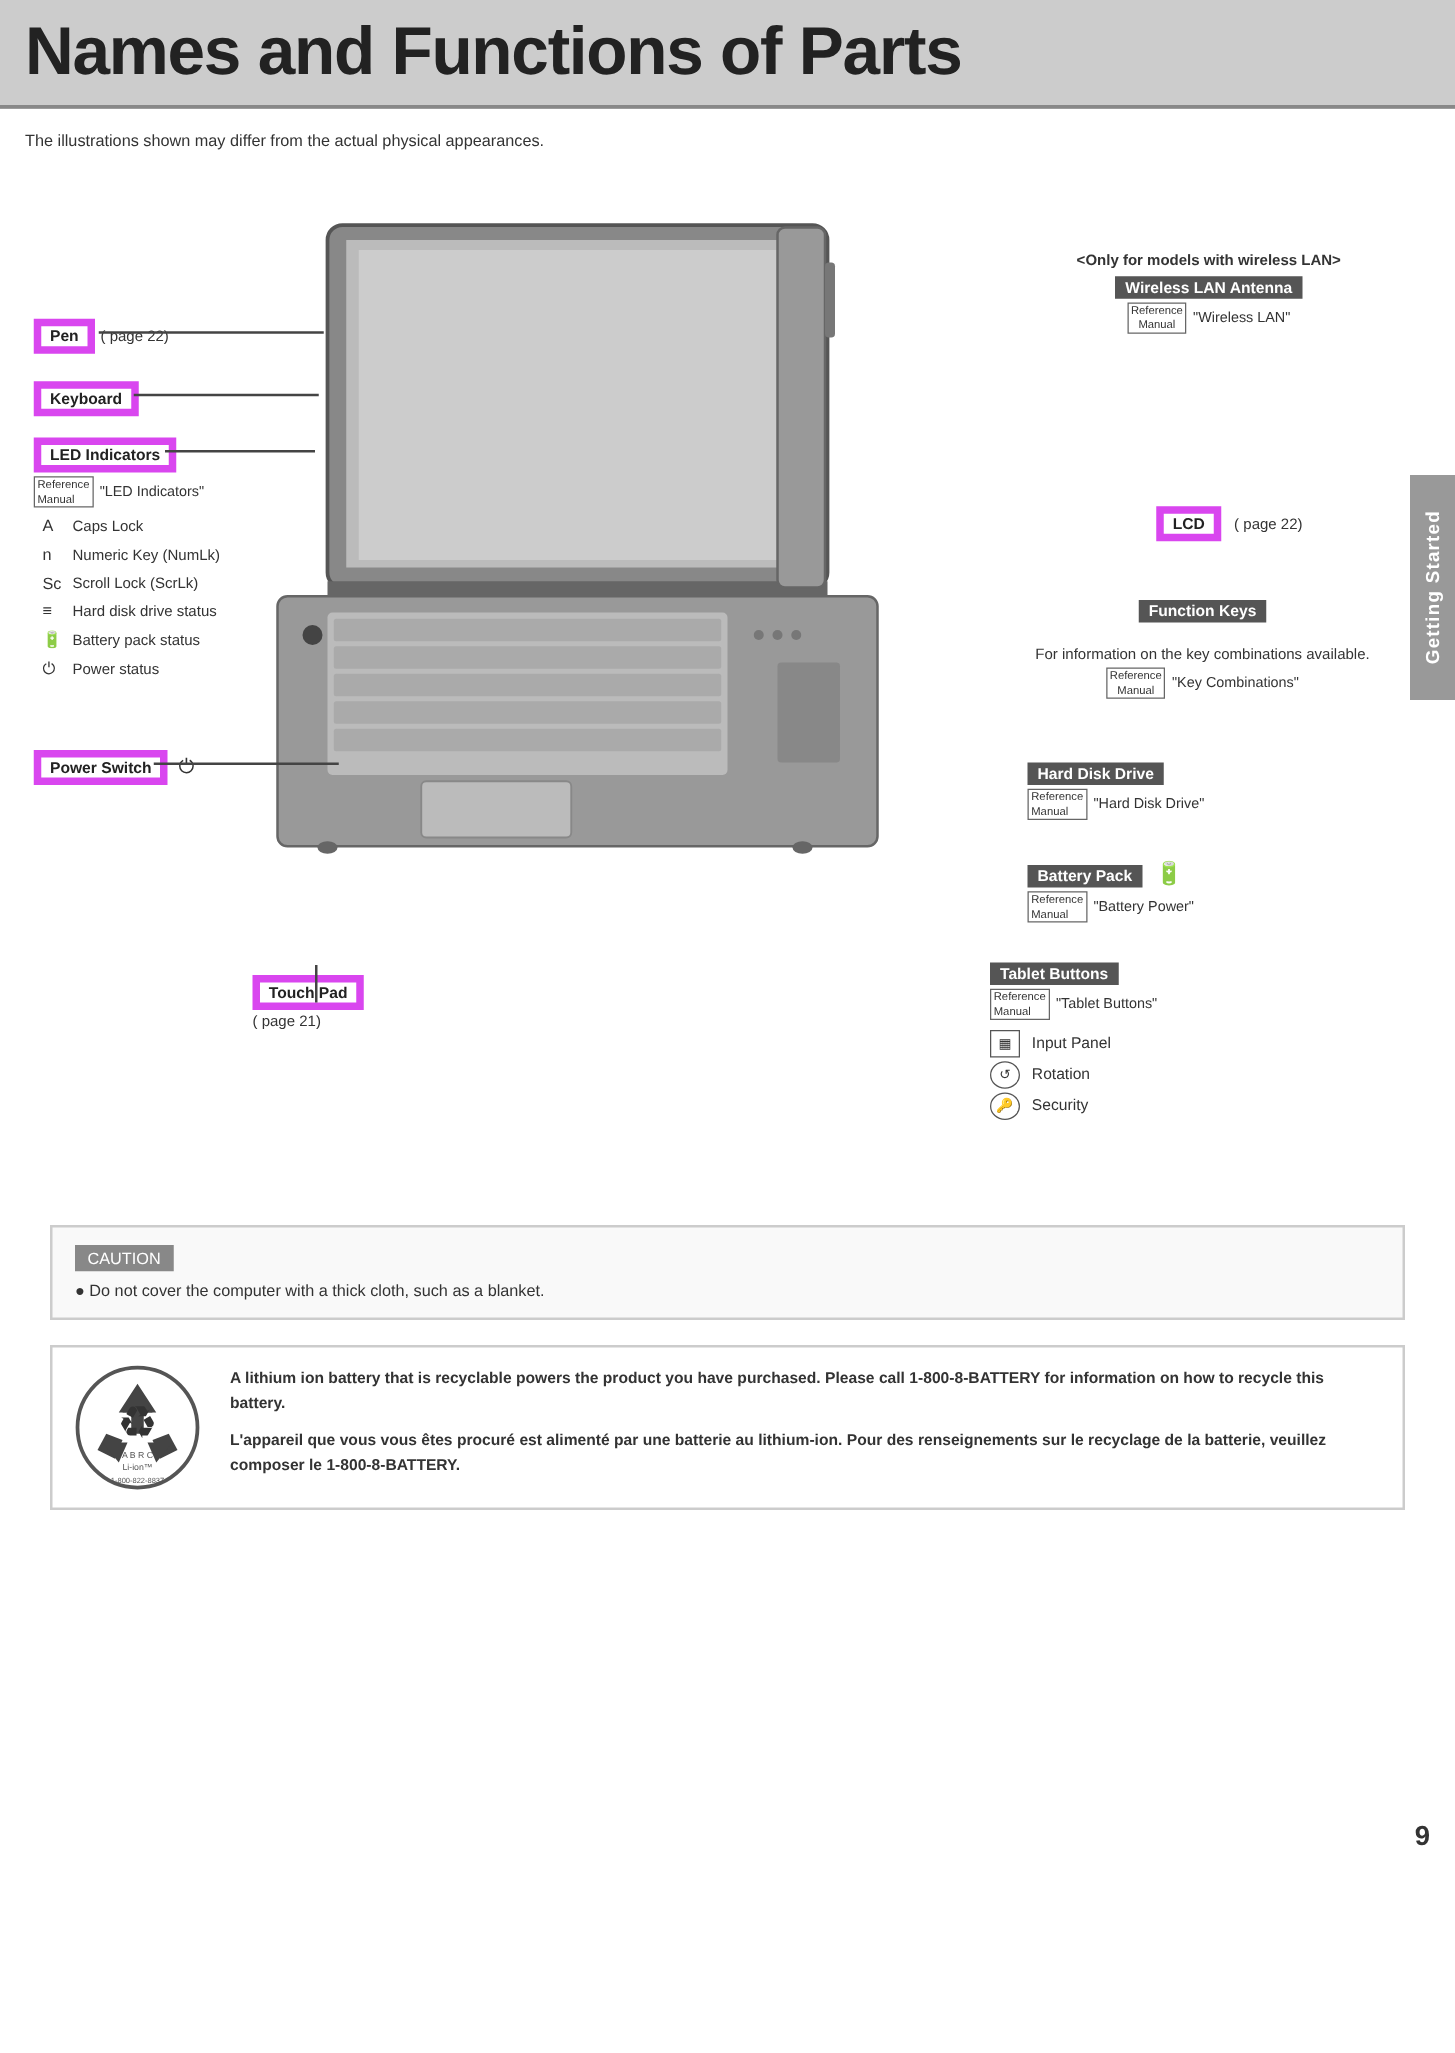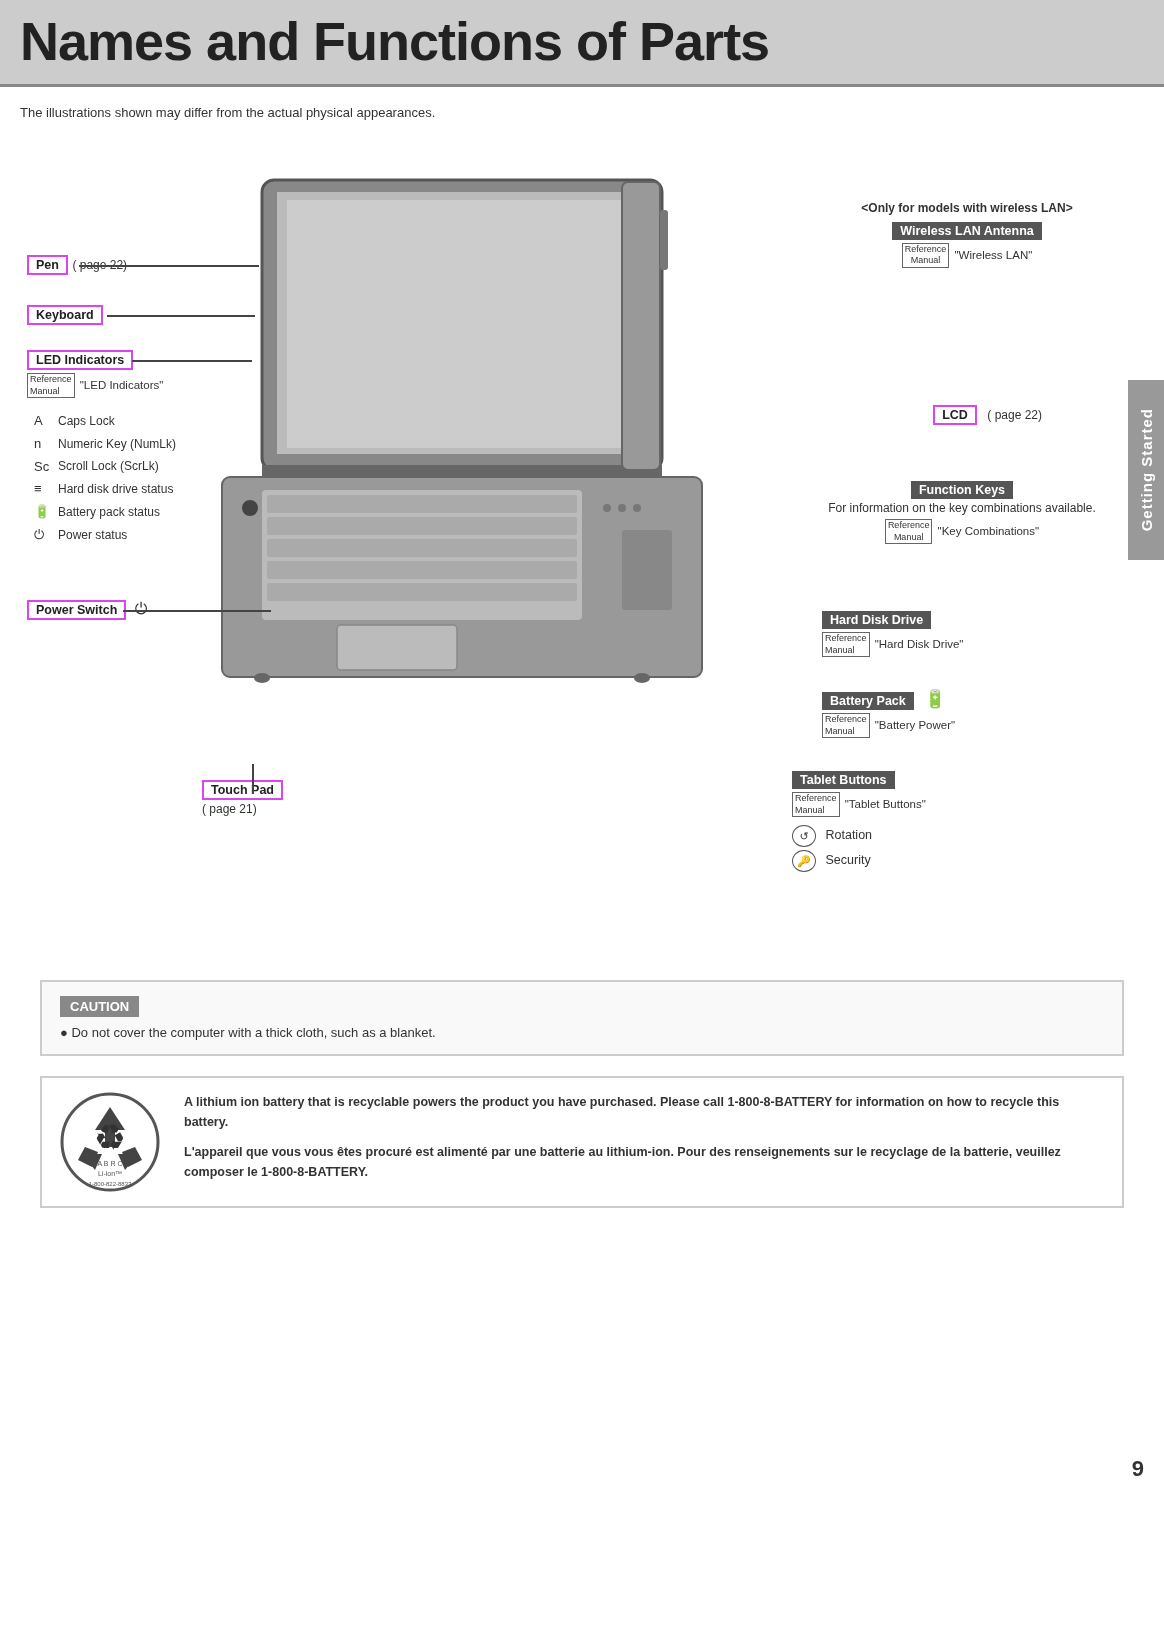--- a/index.html
+++ b/index.html
@@ -74,21 +74,21 @@
       margin: 40px 20px 20px 20px;
       padding: 14px 18px;
       border: 2px solid #ccc;
       background: #f9f9f9;
     }
     .caution-badge {
       display: inline-block;
       background: #888;
       color: #fff;
       font-size: 13px;
-      font-weight: bold;
+      font-weight: normal;
       padding: 3px 10px;
       margin-bottom: 8px;
     }
     .caution-text {
       font-size: 13px;
       color: #333;
     }
     .caution-text::before {
       content: "● ";
     }
@@ -134,21 +134,21 @@
     .dark-label {
       display: inline-block;
       background: #555;
       color: #fff;
       font-size: 12.5px;
       font-weight: bold;
       padding: 2px 8px;
     }
     .outline-label {
       display: inline-block;
-      border: 2px solid #d946ef;
+      border: 6px solid #d946ef;
       color: #222;
       font-size: 12.5px;
       font-weight: bold;
       padding: 1px 7px;
       background: #fff;
     }
 
     .small-ref {
       font-size: 9px;
       border: 1px solid #666;
@@ -314,21 +314,21 @@
       </div>
     </div>
 
     <div style="position:absolute; right:100px; top:265px;">
       <span class="outline-label">LCD</span>
       <span style="font-size:12px; color:#333; margin-left:6px;">( page 22)</span>
     </div>
 
     <div style="position:absolute; right:30px; top:340px; width:300px;text-align:center;">
       <span class="dark-label">Function Keys</span>
-      <div style="font-size:12px; color:#333; margin-top:0; line-height:1.5;">
+      <div style="font-size:12px; color:#333; margin-top:16px; line-height:1.5;">
         <span>For information on the key combinations available.</span>
       </div>
       <div style="font-size:11.5px; color:#333; margin-top:2px;">
         <span class="small-ref">Reference<br>Manual</span>
         <span>"Key Combinations"</span>
       </div>
     </div>
 
     <div style="position:absolute; right:30px; top:470px; width:290px;">
       <span class="dark-label">Hard Disk Drive</span>
@@ -348,20 +348,24 @@
     </div>
 
     <div style="position:absolute; right:30px; top:630px; width:320px;">
       <span class="dark-label">Tablet Buttons</span>
       <div style="font-size:11.5px; color:#333; margin-top:3px;">
         <span class="small-ref">Reference<br>Manual</span>
         <span>"Tablet Buttons"</span>
       </div>
       
       <div style="margin-top:6px; font-size:12.5px; color:#333; line-height:2;">
+        <div>
+          <span style="display:inline-block; width:24px; height:22px; border:1.5px solid #555; text-align:center; line-height:20px; font-size:11px; margin-right:6px; vertical-align:middle;">▦</span>
+          <span>Input Panel</span>
+        </div>
         <div>
           <span style="display:inline-block; width:24px; height:22px; border-radius:50%; border:1.5px solid #555; text-align:center; line-height:20px; font-size:11px; margin-right:6px; vertical-align:middle;">↺</span>
           <span>Rotation</span>
         </div>
         <div>
           <span style="display:inline-block; width:24px; height:22px; border-radius:50%; border:1.5px solid #555; text-align:center; line-height:20px; font-size:11px; margin-right:6px; vertical-align:middle;">🔑</span>
           <span>Security</span>
         </div>
       </div>
     </div>

